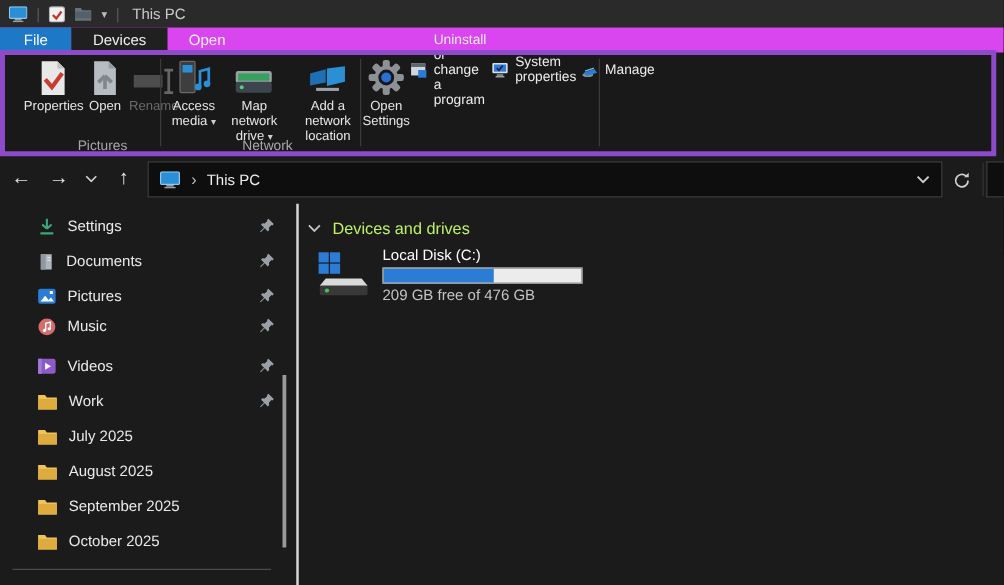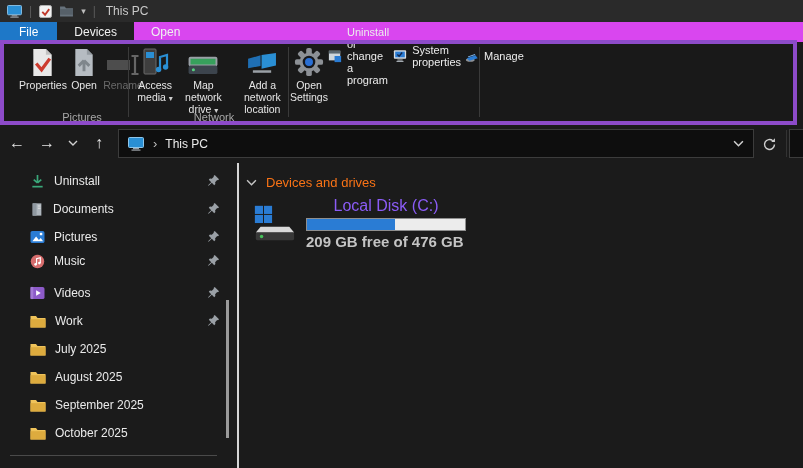--- a/index.html
+++ b/index.html
@@ -58,26 +58,26 @@
   .content { position:absolute; top:163px; left:0; right:0; bottom:0; }
   .sidebar { position:absolute; left:0; top:0; width:237px; bottom:0; }
   .side-item { position:absolute; left:0; width:224px; height:28px; display:flex;
     align-items:center; padding-left:30px; gap:9px; font-size:12px; color:#eaeaea; cursor:default; }
   .side-pin { position:absolute; left:207px; top:7px; }
   .side-scroll { position:absolute; left:226px; top:137px; width:3px; height:138px; background:#9a9a9a; }
   .side-bottomline { position:absolute; left:10px; top:292px; width:207px; height:1px; background:#4a4a4a; }
   .vdivider { position:absolute; left:237px; top:0; bottom:0; width:2px; background:#d6d6d6; }
   .main { position:absolute; left:240px; top:0; right:0; bottom:0; }
   .section-header { position:absolute; left:6px; top:12px; display:flex; align-items:center;
-    gap:9px; font-size:13px; color:#f97316; }
+    gap:9px; font-size:13px; color:#bef264; }
   .drive-item { position:absolute; left:12px; top:34px; display:flex; gap:10px; cursor:default; }
-  .drive-name { font-size:16px; color:#8b5cf6;text-align:center; }
+  .drive-name { font-size:12px; color:#ffffff; }
   .bar { width:160px; height:13px; background:#ececec; border:1px solid #8f8f8f; margin:3px 0 2px 0; }
   .bar-fill { height:100%; background:#2a7cd4; }
-  .drive-free { font-size:15px; color:#c4c4c4;font-weight:bold; }
+  .drive-free { font-size:12px; color:#c4c4c4; }
 </style>
 </head>
 <body>
 
 <div class="window">
 
   <div class="titlebar">
     <span class="ic">
       <svg width="15" height="13" viewBox="0 0 16 14">
           <rect x="0.5" y="0.5" width="15" height="10" rx="1" fill="#2a8fd4" stroke="#8fc6ea"></rect>
@@ -296,21 +296,21 @@
 
     <div class="sidebar">
 
       <div class="side-item" style="top:4px">
         <span class="ic">
           <svg width="15" height="15" viewBox="0 0 16 16">
               <path d="M8 1v8.5m0 0L4 6m4 3.5L12 6" stroke="#3aa87a" stroke-width="1.8" fill="none"></path>
               <path d="M2.5 13.5h11" stroke="#3aa87a" stroke-width="1.8"></path>
             </svg>
         </span>
-        <span>Uninstall</span>
+        <span>Settings</span>
         <span class="side-pin ic">
           <svg width="13" height="13" viewBox="0 0 16 16" fill="#9aa0a6">
               <path d="M9.5 1.2l5.3 5.3-1.3 1.3-1-.3-2.5 2.5.3 2.3-1.4 1.4-3-3L2 14.6l-.7-.7 3.9-3.9-3-3 1.4-1.4 2.3.3L8.4 3.4l-.3-1z"></path>
             </svg>
         </span>
       </div>
 
       <div class="side-item" style="top:32px">
         <span class="ic">
           <svg width="14" height="15" viewBox="0 0 16 16">

